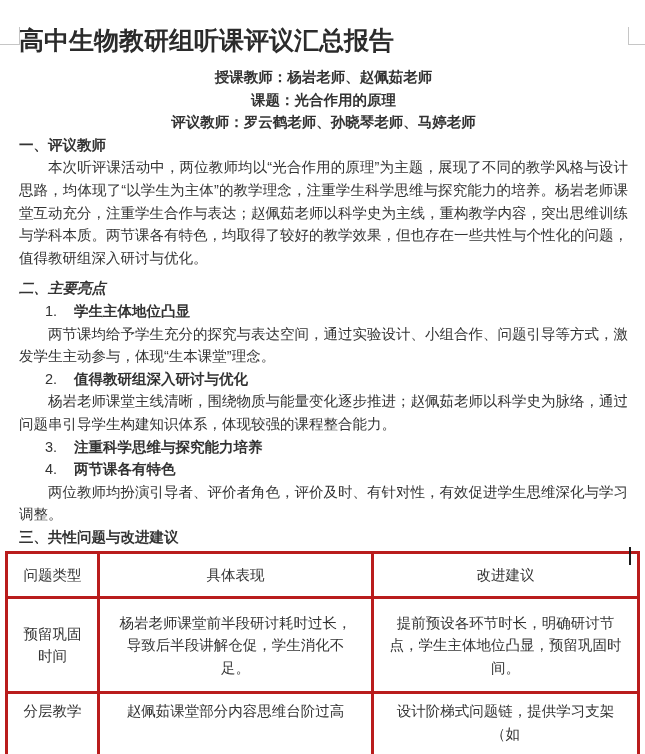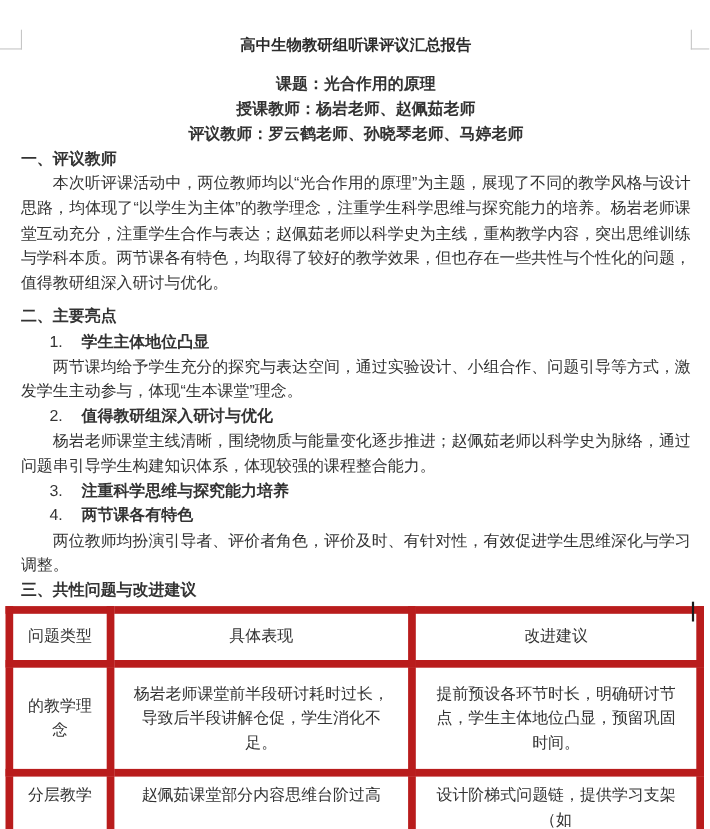--- a/index.html
+++ b/index.html
@@ -8,59 +8,59 @@
     font-family:"Liberation Sans", sans-serif;
   }
   .page { position:relative; width:645px; height:754px; color:#333; font-size:14.5px; line-height:22.6px; }
 
   
   .mark-tl { position:absolute; left:0; top:0; width:19px; height:17px;
              border-right:1px solid #c6c6c6; border-bottom:1px solid #c6c6c6; }
   .mark-tr { position:absolute; right:0; top:0; width:16px; height:17px;
              border-left:1px solid #c6c6c6; border-bottom:1px solid #c6c6c6; }
 
-  .title { font-size:14px; font-weight:bold; text-align:center;
+  .title { font-size:25px; font-weight:bold; text-align:left;
            margin:27px 17px 13px 19px; line-height:26px; color:#2b2b2b; }
   .subline { margin:0 17px 0 19px; text-align:center; font-weight:bold; }
 
   .h2 { margin:0 17px 0 19px; font-weight:bold; }
-  .mt8 { margin-top:8px; }
+  .mt8 { margin-top:8px;font-style:italic; }
 
   .para { margin:0 17px 0 19px; text-align:justify; }
   .indent { text-indent:29px; }
 
   .item-h { margin:0 17px 0 19px; padding-left:26px; }
   .item-num { display:inline-block; margin-right:17px; font-weight:normal; }
   .item-title { font-weight:bold;text-align:center; }
 
   table.issues { border-collapse:collapse; table-layout:fixed; width:635px; margin:3px 5px 0 5px; }
   table.issues th, table.issues td {
-    border:7px solid #b91c1c; font-size:14.5px; line-height:22.6px; color:#333;
+    border:3px solid #b91c1c; font-size:14.5px; line-height:22.6px; color:#333;
     text-align:center; vertical-align:middle; padding:2px 13px; font-weight:normal;
     overflow:hidden;
   }
   tr.hdr th { height:38px; }
   tr.r1 td { height:88px; }
   tr.r2 td { height:100px; vertical-align:top; padding-top:6px; }
   td.col-type { font-weight:bold; padding:2px 6px; }
 
   .caret { position:absolute; left:629px; top:520px; width:2px; height:18px; background:#1a1a1a; }
 </style>
 </head>
 <body>
 
 <div class="page">
 
   <div class="mark-tl"></div>
   <div class="mark-tr"></div>
 
   <div class="title">高中生物教研组听课评议汇总报告</div>
 
+  <div class="subline">授课教师：杨岩老师、赵佩茹老师</div>
   <div class="subline">课题：光合作用的原理</div>
-  <div class="subline">授课教师：杨岩老师、赵佩茹老师</div>
   <div class="subline">评议教师：罗云鹤老师、孙晓琴老师、马婷老师</div>
 
   <div class="h2">一、评议教师</div>
   <p class="para indent">本次听评课活动中，两位教师均以“光合作用的原理”为主题，展现了不同的教学风格与设计思路，均体现了“以学生为主体”的教学理念，注重学生科学思维与探究能力的培养。杨岩老师课堂互动充分，注重学生合作与表达；赵佩茹老师以科学史为主线，重构教学内容，突出思维训练与学科本质。两节课各有特色，均取得了较好的教学效果，但也存在一些共性与个性化的问题，值得教研组深入研讨与优化。</p>
 
   <div class="h2 mt8">二、主要亮点</div>
 
   <div>
     <p class="item-h"><span class="item-num">1.</span><span class="item-title">学生主体地位凸显</span></p>
     <p class="para indent">两节课均给予学生充分的探究与表达空间，通过实验设计、小组合作、问题引导等方式，激发学生主动参与，体现“生本课堂”理念。</p>
@@ -88,21 +88,21 @@
       <col style="width:274px">
       <col>
     </colgroup>
     <tbody>
       <tr class="hdr">
         <th>问题类型</th>
         <th>具体表现</th>
         <th>改进建议</th>
       </tr>
       <tr class="r1">
-        <td class="col-type">的教学理念</td>
+        <td class="col-type">预留巩固时间</td>
         <td>杨岩老师课堂前半段研讨耗时过长，导致后半段讲解仓促，学生消化不足。</td>
         <td>提前预设各环节时长，明确研讨节点，学生主体地位凸显，预留巩固时间。</td>
       </tr>
       <tr class="r2">
         <td class="col-type">分层教学</td>
         <td>赵佩茹课堂部分内容思维台阶过高</td>
         <td>设计阶梯式问题链，提供学习支架（如</td>
       </tr>
     </tbody>
   </table>

